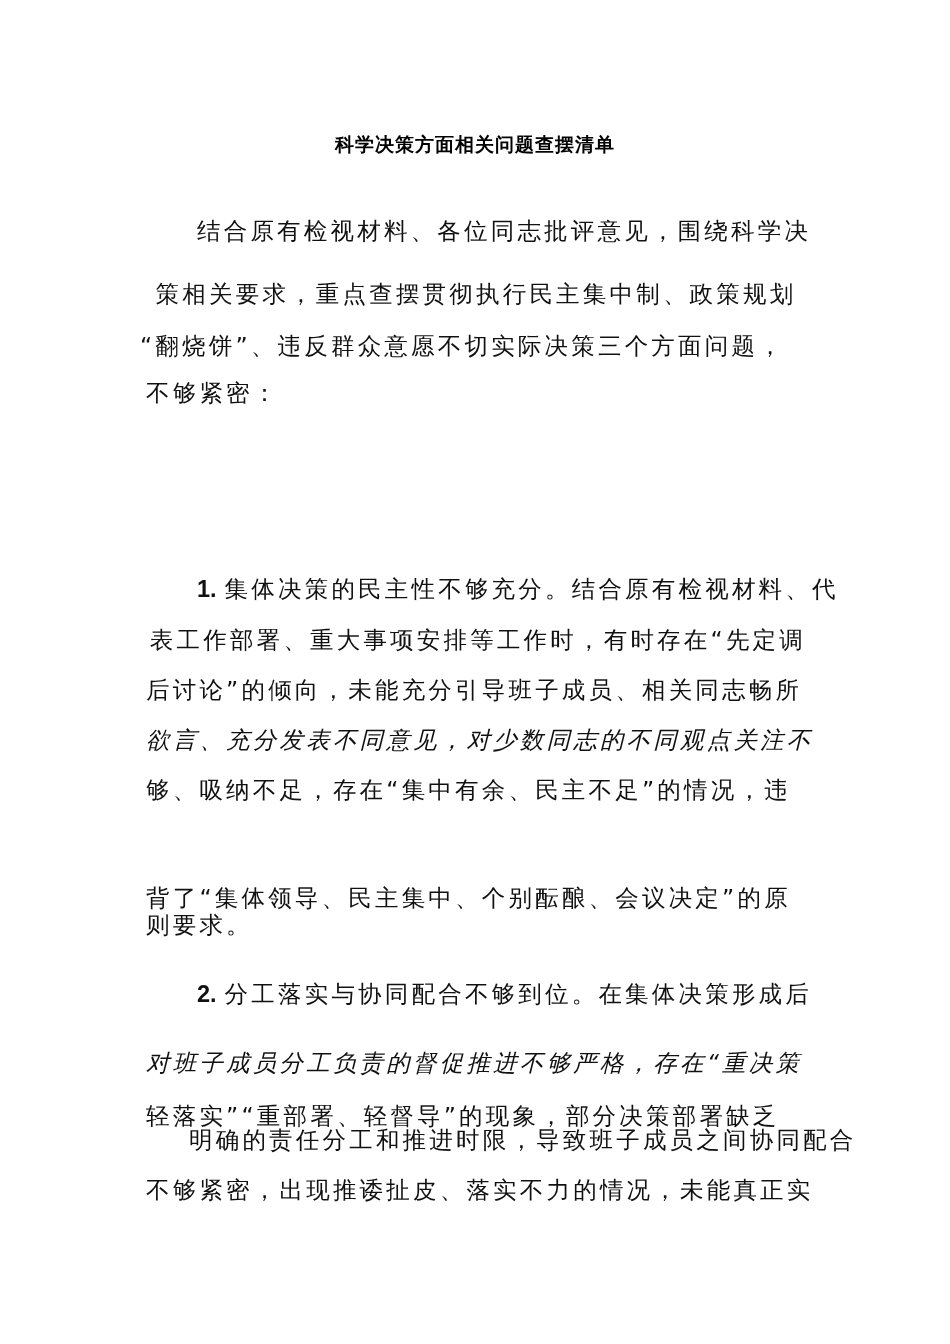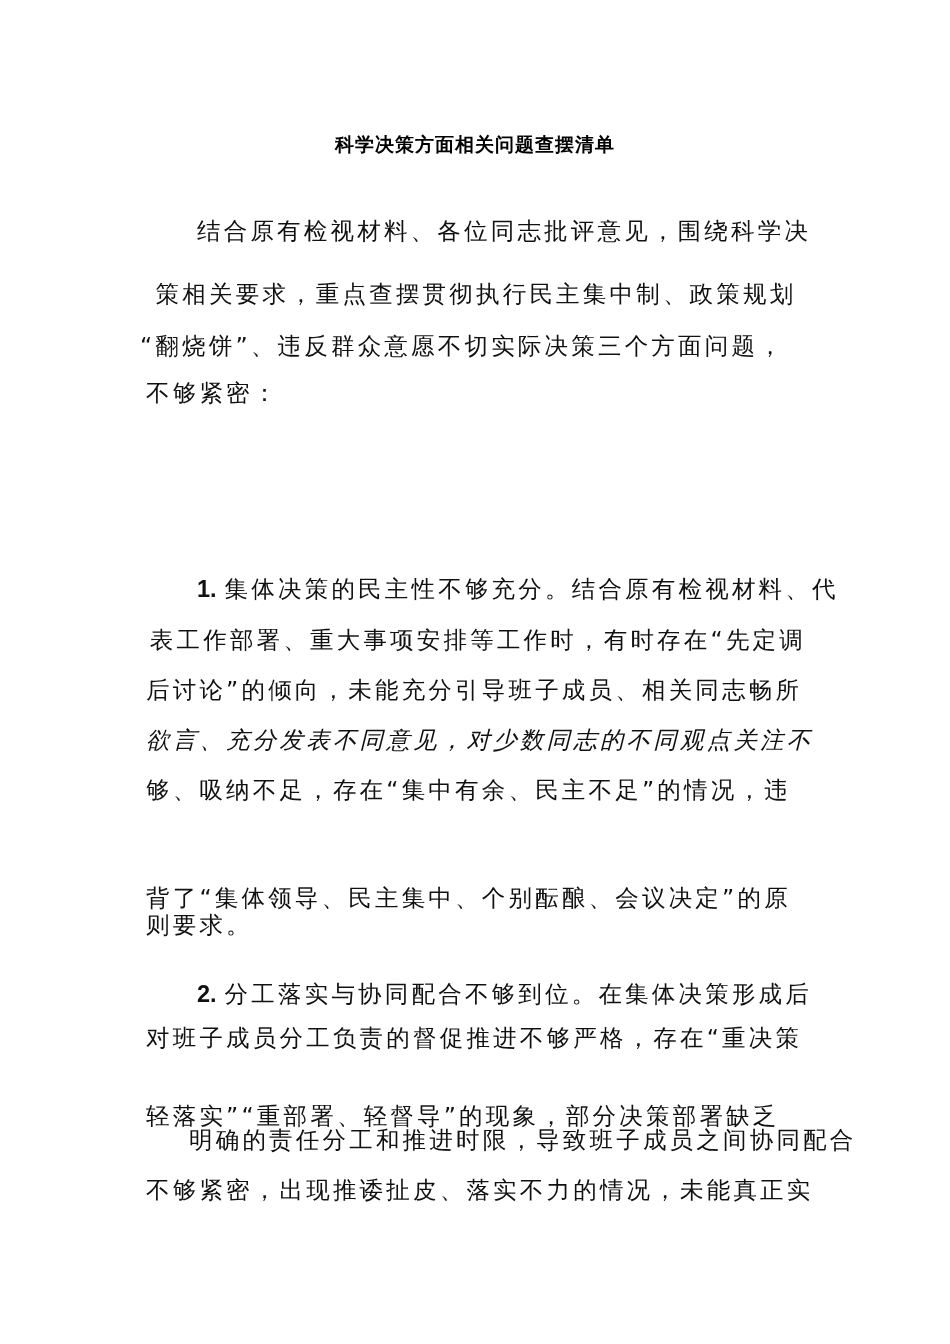--- a/index.html
+++ b/index.html
@@ -72,19 +72,19 @@
     <div class="line" style="top:723px;font-style:italic;">欲言、充分发表不同意见，对少数同志的不同观点关注不</div>
     <div class="line" style="top:773px;">够、吸纳不足，存在“集中有余、民主不足”的情况，违</div>
     <div class="line" style="top:837px;margin-top:44px;">背了“集体领导、民主集中、个别酝酿、会议决定”的原</div>
     <div class="line" style="top:873px;margin-top:35px;">则要求。</div>
   </div>
 
   <div>
     <div class="line indent" style="top:977px;">
       <span class="num">2.</span><span>分工落实与协同配合不够到位。在集体决策形成后</span>
     </div>
-    <div class="line" style="top:1021px;">对班子成员分工负责的督促推进不够严格，存在“重决策</div>
+    <div class="line" style="top:1046px;font-style:italic;">对班子成员分工负责的督促推进不够严格，存在“重决策</div>
     <div class="line" style="top:1071px;margin-top:28px;">轻落实”“重部署、轻督导”的现象，部分决策部署缺乏</div>
     <div class="line" style="top:1123px;margin-left:43px;">明确的责任分工和推进时限，导致班子成员之间协同配合</div>
     <div class="line" style="top:1173px;">不够紧密，出现推诿扯皮、落实不力的情况，未能真正实</div>
   </div>
 
 </div>
 
 </body></html>

